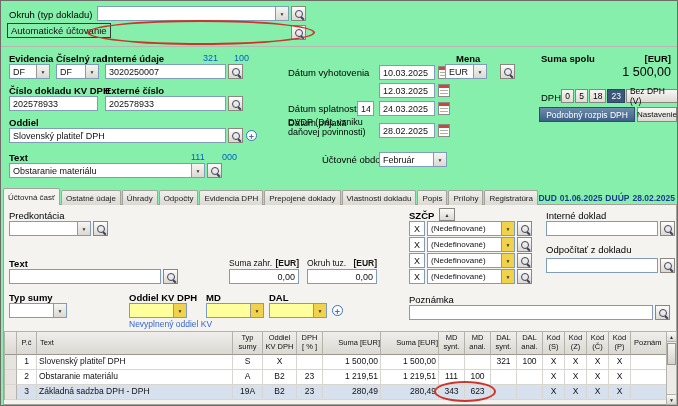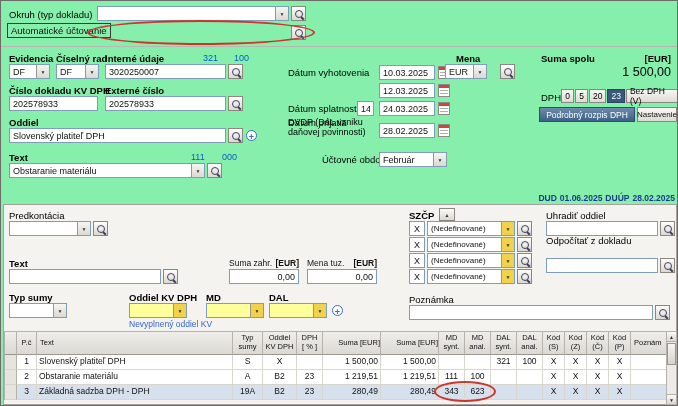--- a/index.html
+++ b/index.html
@@ -169,29 +169,41 @@
 
   <span class="lb b" style="left:540px;top:52px;">Suma spolu</span>
   <span class="lb b" style="left:630px;top:52px;width:40px;text-align:right;">[EUR]</span>
   <div class="bigval" style="left:540px;top:64px;width:130px;">1 500,00</div>
 
   <span class="lb" style="left:540px;top:91px;">DPH</span>
   <div class="dphrow" style="left:560px;top:88px;">
     <div class="rates">
         <div class="dphb">0</div>
         <div class="dphb">5</div>
-        <div class="dphb">20</div>
+        <div class="dphb">18</div>
         <div class="dphb sel">23</div>
       </div>
     <div class="dphb" style="min-width:52px;">Bez DPH (V)</div>
   </div>
   <div class="btn-dark" style="left:538px;top:106px;width:96px;height:15px;">Podrobný rozpis DPH</div>
   <div class="btn-light" style="left:636px;top:106px;width:40px;height:15px;">Nastavenie</div>
 
   <div class="frame"></div>
+  <div class="tabbar">
+      <div class="tab sel">Účtovná časť</div>
+      <div class="tab">Ostatné údaje</div>
+      <div class="tab">Úhrady</div>
+      <div class="tab">Odpočty</div>
+      <div class="tab">Evidencia DPH</div>
+      <div class="tab">Prepojené doklady</div>
+      <div class="tab">Vlastnosti dokladu</div>
+      <div class="tab">Popis</div>
+      <div class="tab">Prílohy</div>
+      <div class="tab">Registratúra</div>
+    </div>
   <div class="tabbar" style="pointer-events:none;">
     <div class="dud" style="pointer-events:auto;">
       <span>DUD</span>
       <span>01.06.2025</span>
       <span>DUÚP</span>
       <span>28.02.2025</span>
     </div>
   </div>
 
   <span class="lb" style="left:8px;top:209px;">Predkontácia</span>
@@ -208,21 +220,21 @@
   <div class="sbtn" style="left:162px;top:268px;"></div>
 
   <div class="sumlbl" style="left:228px;top:257px;width:70px;">
     <span>Suma zahr.</span>
     <span class="b">[EUR]</span>
   </div>
   <div class="fld" style="left:228px;top:268px;width:70px;">
     <span class="val r">0,00</span>
   </div>
   <div class="sumlbl" style="left:306px;top:257px;width:70px;">
-    <span>Mena tuz.</span>
+    <span>Okruh tuz.</span>
     <span class="b">[EUR]</span>
   </div>
   <div class="fld" style="left:306px;top:268px;width:70px;">
     <span class="val r">0,00</span>
   </div>
 
   <span class="lb b" style="left:8px;top:291px;">Typ sumy</span>
   <div class="fld dd" style="left:8px;top:302px;width:58px;">
     <span class="val"></span>
     <span class="arr"></span>
@@ -275,27 +287,27 @@
       <div class="szcprow">
         <div class="xcell">X</div>
         <div class="szdd">
           <span class="val">(Nedefinované)</span>
           <span class="arr yel"></span>
         </div>
         <div class="sbtn rel"></div>
       </div>
     </div>
 
-  <span class="lb" style="left:545px;top:209px;">Uhradiť oddiel</span>
+  <span class="lb" style="left:545px;top:209px;">Interné doklad</span>
   <div class="fld" style="left:545px;top:220px;width:112px;">
     <span class="val"></span>
   </div>
   <div class="sbtn" style="left:659px;top:220px;"></div>
 
-  <span class="lb" style="left:545px;top:234px;">Odpočítať z dokladu</span>
+  <span class="lb" style="left:545px;top:243px;">Odpočítať z dokladu</span>
   <div class="fld" style="left:545px;top:257px;width:112px;">
     <span class="val"></span>
   </div>
   <div class="sbtn" style="left:659px;top:257px;"></div>
 
   <span class="lb" style="left:408px;top:293px;">Poznámka</span>
   <div class="fld" style="left:408px;top:304px;width:244px;">
     <span class="val"></span>
   </div>
   <div class="sbtn" style="left:654px;top:304px;"></div>

